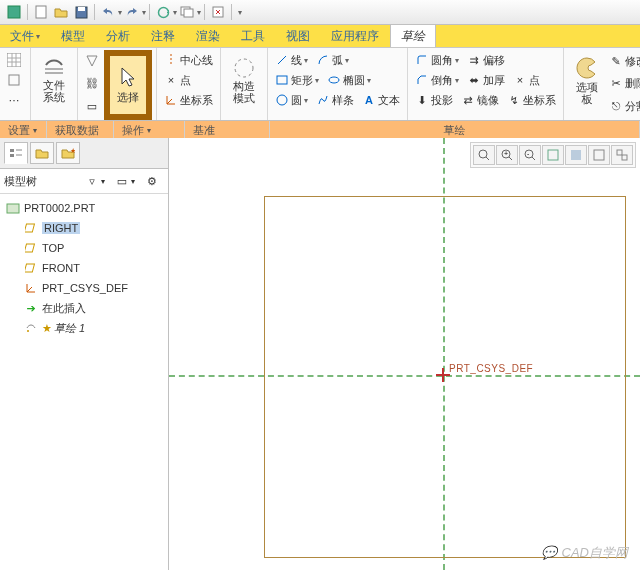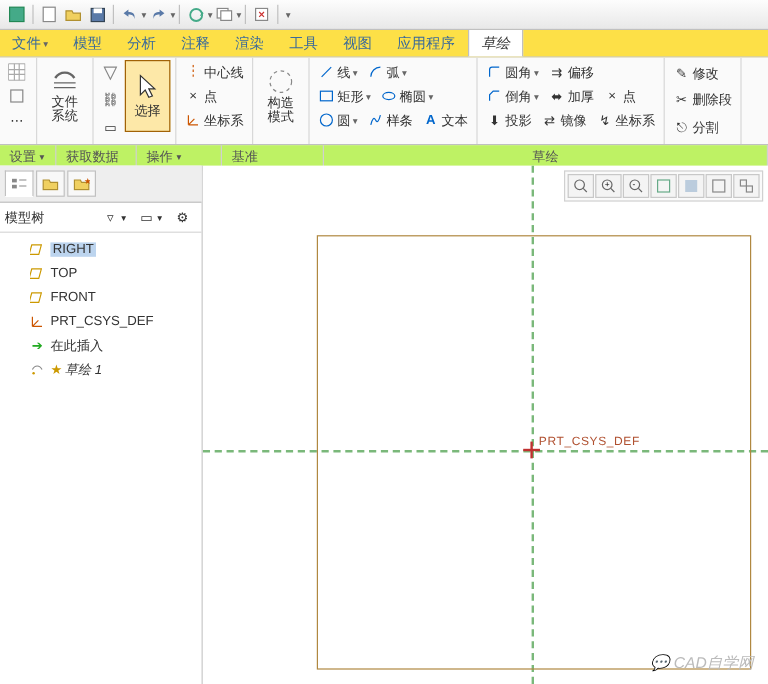--- a/index.html
+++ b/index.html
@@ -7,26 +7,26 @@
 .qat-btn{width:18px;height:18px;display:flex;align-items:center;justify-content:center;margin:0 1px;cursor:pointer}
 .qat-sep{width:1px;height:16px;background:#c0c0c0;margin:0 3px}
 .title{position:absolute;right:6px;top:3px;font-size:12px;color:#333}
 .menubar{height:22px;background:#fde047;border-bottom:1px solid #c8c8c8;display:flex;align-items:stretch}
 .menu-item{padding:0 10px;display:flex;align-items:center;font-size:12px;color:#3a6a9a;cursor:pointer;border-right:1px solid transparent}
 .menu-item.active{background:#fff;border-left:1px solid #c0c0c0;border-right:1px solid #c0c0c0;color:#333;font-style:italic}
 .menu-item .drop{font-size:8px;margin-left:2px;color:#666}
 .ribbon{height:72px;background:#fafafa;border-bottom:1px solid #c0c0c0;display:flex;overflow:hidden}
 .rgroup{border-right:1px solid #d8d8d8;padding:2px 4px;display:flex;flex-direction:column}
 .rbig{display:flex;flex-direction:column;align-items:center;justify-content:center;width:36px;height:58px;cursor:pointer;border:1px solid transparent;font-size:11px}
-.rbig.sel{background:#fde8a8;border:1px solid #a16207}
+.rbig.sel{background:#fde8a8;border:6px solid #a16207}
 .rrow{display:flex;align-items:center;height:20px;gap:2px}
 .ritem{display:flex;align-items:center;padding:1px 3px;cursor:pointer;white-space:nowrap;font-size:11px;color:#333}
 .ritem .ic{width:14px;height:14px;margin-right:2px;display:inline-flex;align-items:center;justify-content:center}
 .ritem .drop{font-size:8px;margin-left:2px;color:#666}
-.grouplabel{height:18px;background:#bef264;border-bottom:3px solid #a3a3a3;display:flex;font-size:11px;color:#555}
+.grouplabel{height:18px;background:#fdba74;border-bottom:3px solid #a3a3a3;display:flex;font-size:11px;color:#555}
 .gl-item{display:flex;align-items:center;padding:0 8px;border-right:1px solid #d0d0d0}
 .gl-item .drop{font-size:8px;margin-left:3px}
 .content{position:absolute;top:138px;left:0;right:0;bottom:0;display:flex}
 .tree{width:168px;background:#fff;border-right:1px solid #c0c0c0;display:flex;flex-direction:column}
 .tree-tabs{height:26px;background:#eee;border-bottom:1px solid #c0c0c0;display:flex;align-items:center;padding:2px 4px;gap:2px}
 .tt-btn{width:22px;height:20px;border:1px solid #c0c0c0;background:#f8f8f8;display:flex;align-items:center;justify-content:center;cursor:pointer}
 .tt-btn.active{background:#fff;border-bottom:1px solid #fff}
 .tree-head{height:24px;border-bottom:1px solid #d8d8d8;display:flex;align-items:center;padding:0 4px;gap:4px}
 .tree-head .lbl{font-size:11px;color:#333}
 .tree-body{flex:1;padding:4px 2px;overflow:auto}
@@ -336,20 +336,27 @@
           <span class="ic">⇄</span>
           <span>镜像</span>
         </div>
       <div class="ritem">
           <span class="ic">↯</span>
           <span>坐标系</span>
         </div>
     </div>
   </div>
   <div class="rgroup" style="flex-direction:row">
+    <div class="rbig">
+        <svg width="26" height="26">
+          <path d="M13 3a10 10 0 1 0 8 16l-4-3a3 3 0 1 1 0-6l4-3a10 10 0 0 0-8-4z" fill="#f0d890" stroke="#b09040"></path>
+        </svg>
+        <span style="text-align:center;line-height:1.1">选项
+板</span>
+      </div>
     <div style="display:flex;flex-direction:column;justify-content:space-around">
       <div class="ritem">
           <span class="ic">✎</span>
           <span>修改</span>
         </div>
       <div class="ritem">
           <span class="ic">✂</span>
           <span>删除段</span>
         </div>
       <div class="ritem">
@@ -406,20 +413,28 @@
         </div>
       <div class="ritem">
           <span class="ic">▭</span>
           <span style="font-size:8px">▾</span>
         </div>
       <div class="ritem">
           <span class="ic">⚙</span>
         </div>
     </div>
     <div class="tree-body">
+      <div class="node">
+          <span class="ic">
+            <svg width="14" height="12">
+              <rect x="1" y="2" width="12" height="9" fill="#d8e8d0" stroke="#6a6"></rect>
+            </svg>
+          </span>
+          <span class="txt">PRT0002.PRT</span>
+        </div>
       <div class="node child sel">
           <span class="ic">
             <svg width="12" height="12">
               <path d="M2 2h8v8H2z" fill="none" stroke="#c90" transform="skewX(-15)"></path>
             </svg>
           </span>
           <span class="txt">RIGHT</span>
         </div>
       <div class="node child">
           <span class="ic">

